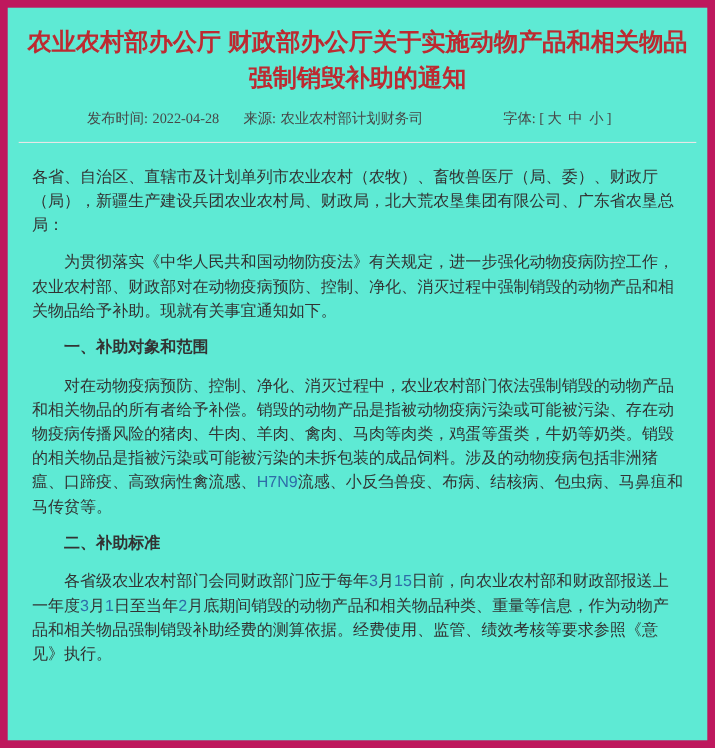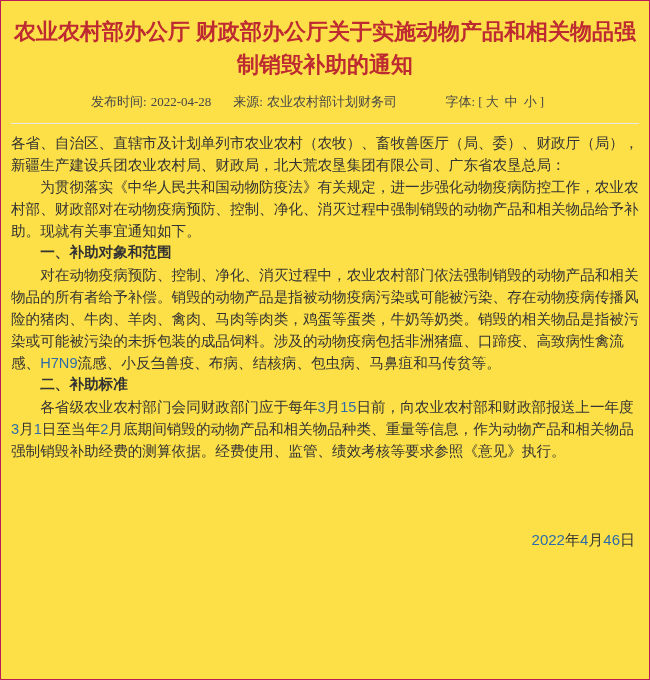--- a/index.html
+++ b/index.html
@@ -1,37 +1,37 @@
 <!DOCTYPE html>
 <html><head>
 <meta charset="utf-8">
 <style>
   html,body{margin:0;padding:0;background:#ffffff;}
   .page{
     width:650px;height:680px;box-sizing:border-box;
-    background:#fde047;border:1px solid #be185d;
+    background:#5eead4;border:7px solid #be185d;
     font-family:"Liberation Serif","DejaVu Serif",serif;
     color:#333333;overflow:hidden;
   }
   .title{
     margin:14px 10px 0;text-align:center;
     font-family:"Liberation Sans","DejaVu Sans",sans-serif;
     font-weight:bold;font-size:22px;line-height:33px;color:#bd2a31;
   }
   .meta{
-    margin:13px 18px 0;display:flex;justify-content:space-between;
+    margin:13px 0 0;display:flex;justify-content:space-between;
     font-size:13px;color:#474747;line-height:16px;
     padding-left:72px;padding-right:87px;
   }
   .meta .left span{margin-right:4px;}
   .meta .gap{display:inline-block;width:14px;}
   .meta .right .fs{cursor:pointer;margin:0 3px;}
   .divider{border:none;border-top:1px solid #e7e7e7;margin:13px 10px 0;}
   .article{padding:8px 10px 0;font-size:14.6px;line-height:22px;}
-  .article p{margin:0;}
+  .article p{margin:12px;}
   .article p.body, .article p.heading{text-indent:2em;}
   .article p.heading{font-weight:bold;font-family:Liberation Mono, monospace;}
   .seg-num{font-family:Liberation Sans, sans-serif;color:#2e6ca8;}
   .seg-pct{font-family:"Liberation Serif","DejaVu Serif",serif;color:#8d6253;}
   .signature{margin-top:66px;padding-right:14px;text-align:right;font-size:15px;line-height:23px;}
 </style>
 </head>
 <body>
 
 <div class="page">

